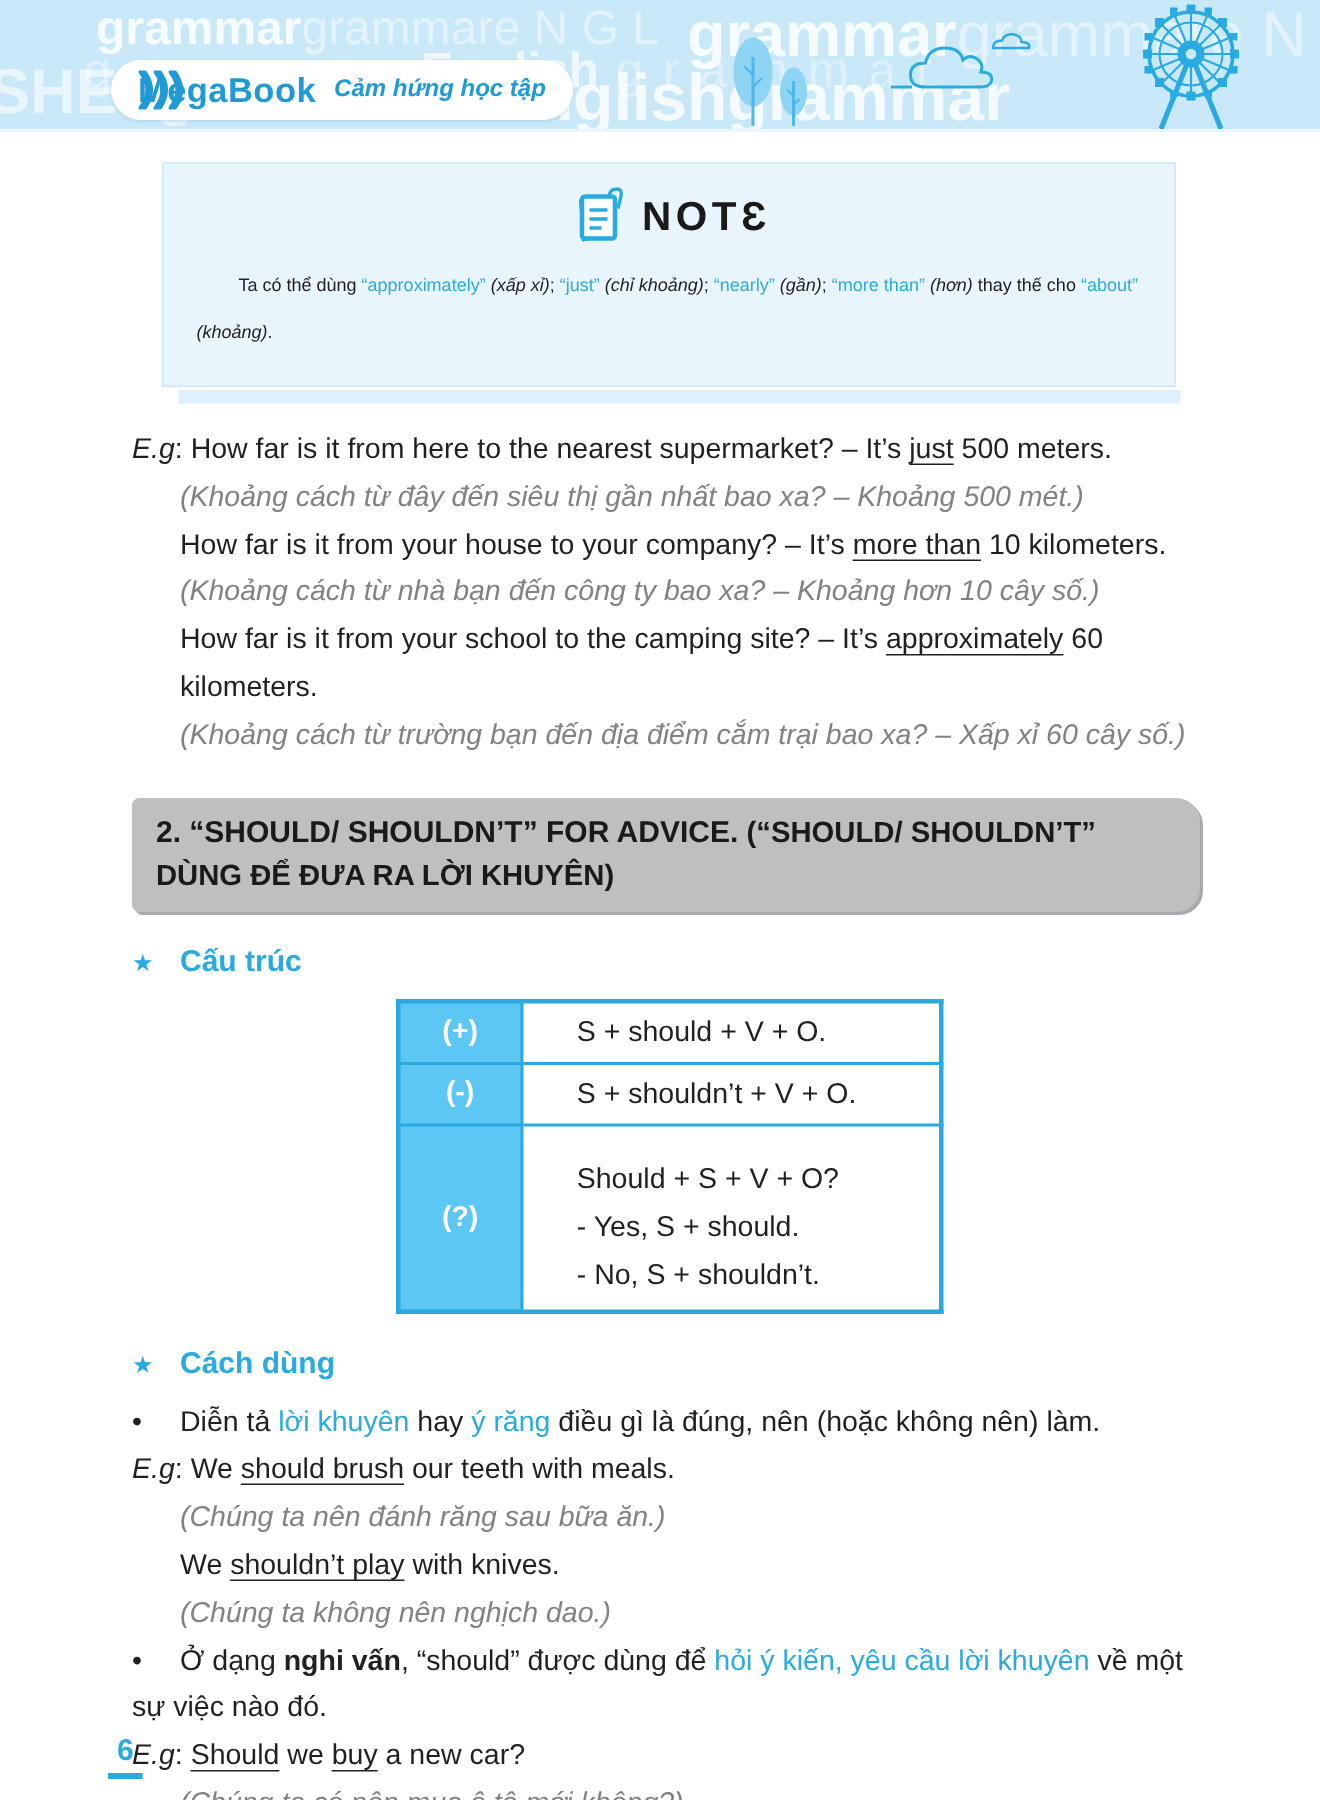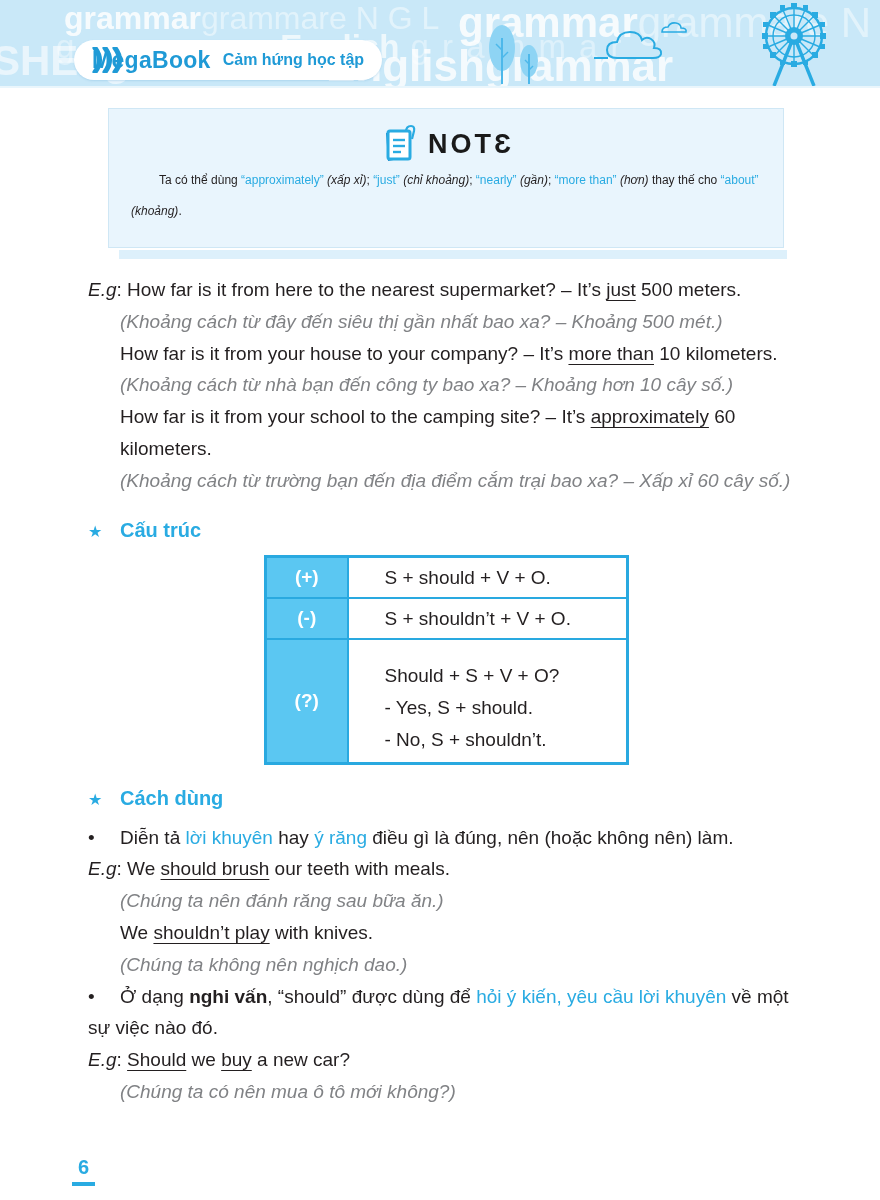--- a/index.html
+++ b/index.html
@@ -23,37 +23,37 @@
   .wm-r2 b { letter-spacing:0; }
   .wm-r3a { left:-8px; top:40px; font-size:42px; font-weight:bold; opacity:.6; }
   .wm-r3b { left:326px; top:44px; font-size:44px; font-weight:bold; opacity:.8; }
   .logo {
     position:absolute; left:74px; top:40px; height:40px; padding:0 18px;
     background:#ffffff; border-radius:20px; display:flex; align-items:center;
     box-shadow:0 1px 2px rgba(120,180,220,.35);
   }
   .logo-arcs { display:flex; margin-right:8px; }
   .brand { font-weight:bold; font-size:23px; color:#1f9ad6; letter-spacing:.3px; }
-  .tagline { font-weight:bold; font-size:16px; color:#1f9ad6; margin-left:12px; }
+  .tagline { font-style:italic; font-weight:bold; font-size:16px; color:#1f9ad6; margin-left:12px; }
   .hdr svg { position:absolute; }
   .svg-trees { left:486px; top:24px; }
   .svg-cloud { left:592px; top:18px; }
   .svg-wheel { left:750px; top:0px; }
   
   main { padding:20px 80px 0 88px; }
   
   .note {
     position:relative; margin-left:20px; width:676px;
     background:#e9f5fd; border:1px solid #cfe7f5; padding:14px 16px 20px 16px;
   }
   .note::after {
     content:""; position:absolute; left:10px; right:-4px; bottom:-12px; height:9px;
     background:#ddf0fb;
   }
-  .note-title { display:flex; justify-content:center; align-items:center; gap:10px; }
+  .note-title { display:flex; justify-content:center; align-items:center; gap:10px; margin-bottom:10px; }
   .note-title-text { font-weight:bold; font-size:27px; letter-spacing:3px; color:#1a1a1a; }
   .note-body { font-size:12px; line-height:31px; text-indent:28px; padding:0 6px; }
   
   .blue { color:#29abe2; }
   .i { font-style:italic; }
   .gray { color:#808285; }
   .u { text-decoration:underline; text-underline-offset:4px; }
   .b { font-weight:bold; }
   .bi { font-weight:normal; font-style:italic; }
   .lg { font-size:20px; }
@@ -189,20 +189,21 @@
 
     <section class="ex-block">
       <div class="line"><span class="bi">E.g</span><span class="">: How far is it from here to the nearest supermarket? – It’s </span><span class="u">just</span><span class=""> 500 meters.</span></div>
       <div class="line ind"><span class="i gray">(Khoảng cách từ đây đến siêu thị gần nhất bao xa? – Khoảng 500 mét.)</span></div>
       <div class="line ind"><span class="">How far is it from your house to your company? – It’s </span><span class="u">more than</span><span class=""> 10 kilometers.</span></div>
       <div class="line ind"><span class="i gray">(Khoảng cách từ nhà bạn đến công ty bao xa? – Khoảng hơn 10 cây số.)</span></div>
       <div class="line ind"><span class="">How far is it from your school to the camping site? – It’s </span><span class="u">approximately</span><span class=""> 60 kilometers.</span></div>
       <div class="line ind"><span class="i gray">(Khoảng cách từ trường bạn đến địa điểm cắm trại bao xa? – Xấp xỉ 60 cây số.)</span></div>
     </section>
 
+    <section class="sec2"><span class="b lg">2. “SHOULD/ SHOULDN’T” FOR ADVICE. </span><span class="b">(“SHOULD/ SHOULDN’T” DÙNG ĐỂ ĐƯA RA LỜI KHUYÊN)</span></section>
 
     <div class="star-line">
       <span class="star">★</span>
       <span class="star-label">Cấu trúc</span>
     </div>
 
     <table class="gram-table">
       <tbody>
           <tr class="row-h">
         <td class="td-label">(+)</td>

